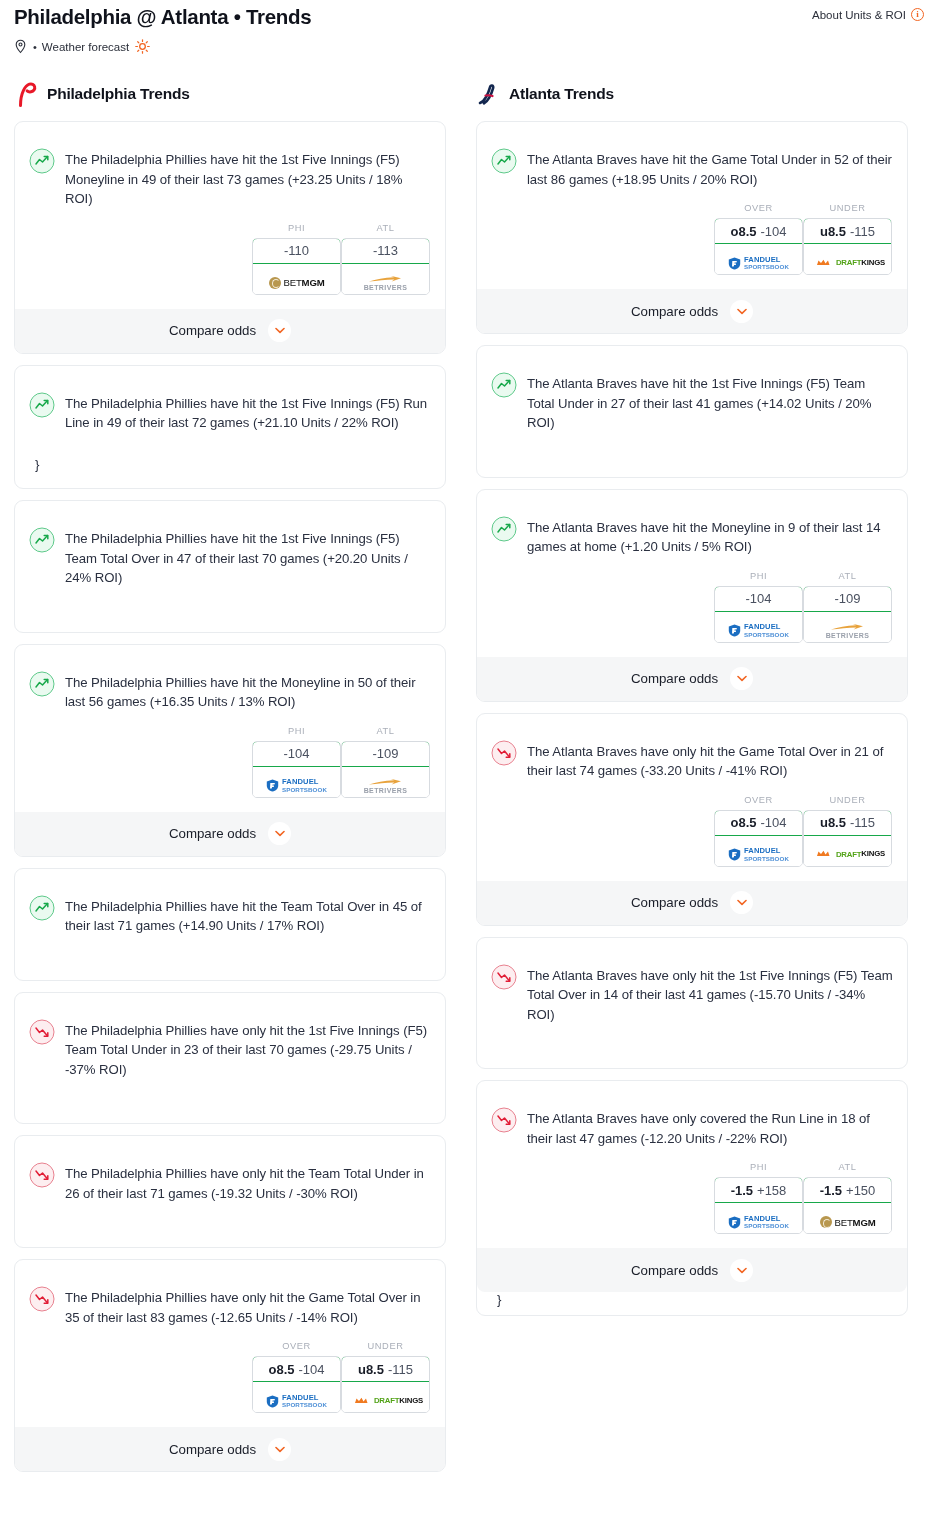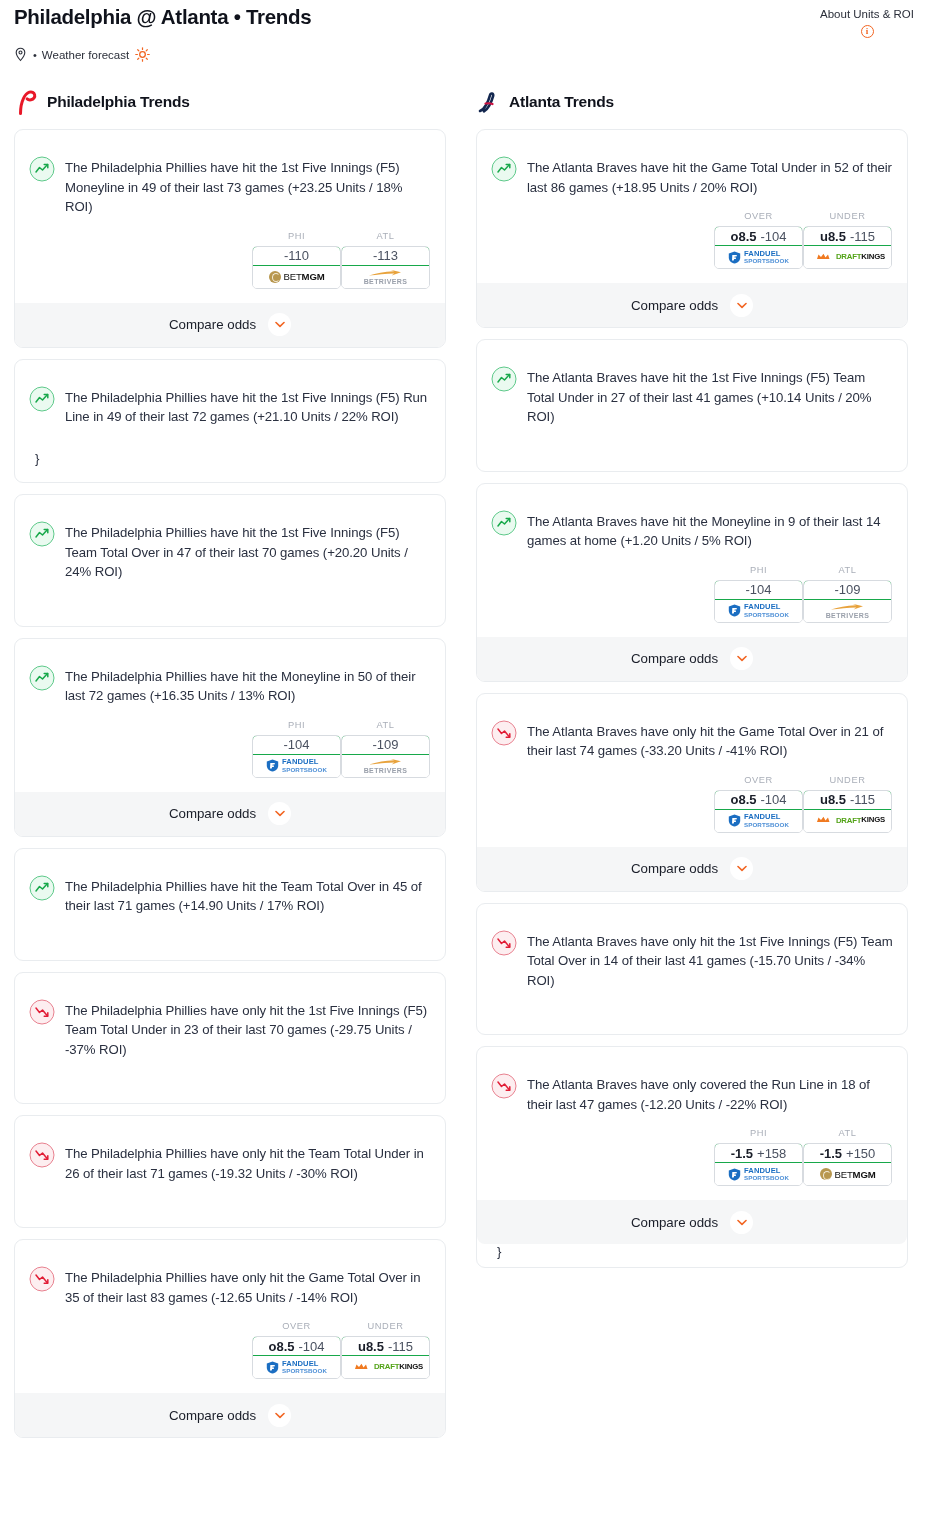--- a/index.html
+++ b/index.html
@@ -8,21 +8,21 @@
     background: #ffffff;
     font-family: "Liberation Sans", sans-serif;
     color: #1a1e29;
     -webkit-font-smoothing: antialiased;
   }
   body { padding: 0 0 10px 0; }
 
   
   .page-header {
     position: relative;
-    padding: 4px 24px 0 14px;
+    padding: 4px 14px 0 14px;
   }
   .title-row {
     display: flex;
     align-items: flex-start;
     justify-content: space-between;
   }
   .page-title {
     font-size: 20.5px;
     font-weight: 700;
     letter-spacing: -0.3px;
@@ -32,21 +32,20 @@
   .about-link {
     display: flex;
     align-items: center;
     gap: 5px;
     font-size: 11.5px;
     font-weight: 400;
     color: #2b2f3a;
     white-space: nowrap;
     margin-top: 4px;
     cursor: pointer;
-    flex-direction: column;
   }
   .info-circle {
     width: 13px; height: 13px;
     border-radius: 50%;
     border: 1.3px solid #f26522;
     color: #f26522;
     font-size: 9px;
     font-weight: 700;
     display: flex; align-items: center; justify-content: center;
     line-height: 1;
@@ -145,22 +144,22 @@
     overflow: hidden;
     background: #fff;
     cursor: pointer;
   }
   .odds-value {
     border-bottom: 1px solid #17a84a;
     border-top: 1px solid #17a84a;
     border-left: 1px solid #17a84a;
     border-right: 1px solid #17a84a;
     border-radius: 5px 5px 0 0;
-    margin: -1px -1px 0 -1px;
-    height: 20px;
+    margin: -1px -1px 8px -1px;
+    height: 26px;
     display: flex;
     align-items: center;
     justify-content: center;
     gap: 4px;
     font-size: 13px;
     color: #3c4250;
     background: #fff;
   }
   .odds-value .line { font-weight: 700; color: #1a1e29; }
   .odds-value .price { color: #4a5160; }
@@ -345,21 +344,21 @@
         </div>
         <div class="card-pad-tall"></div>
       </div>
       <div class="trend-card">
         <div class="trend-top">
   <svg class="trend-icon" viewBox="0 0 26 26">
     <circle cx="13" cy="13" r="12" fill="#eafaf0" stroke="#5ec98a" stroke-width="1"></circle>
     <polyline points="7,16 10.5,11.5 13.5,14 18.5,8.5" fill="none" stroke="#17a84a" stroke-width="1.5" stroke-linecap="round" stroke-linejoin="round"></polyline>
     <polyline points="15.2,8.5 18.8,8.5 18.8,11.8" fill="none" stroke="#17a84a" stroke-width="1.5" stroke-linecap="round" stroke-linejoin="round"></polyline>
   </svg>
-<div class="trend-text">The Philadelphia Phillies have hit the Moneyline in 50 of their last 72 games (+16.35 Units / 13% ROI)</div>
+<div class="trend-text">The Philadelphia Phillies have hit the Moneyline in 50 of their last 56 games (+16.35 Units / 13% ROI)</div>
         </div>
         <div class="odds-wrap">
           <div class="odds-col">
             <div class="odds-label">PHI</div>
             <div class="odds-box">
               <div class="odds-value">
                 <span class="price">-104</span>
               </div>
               <div class="odds-book">
                 <div class="book-logo" title="FanDuel Sportsbook">
@@ -571,21 +570,21 @@
           </span>
         </div>
       </div>
       <div class="trend-card">
         <div class="trend-top">
   <svg class="trend-icon" viewBox="0 0 26 26">
     <circle cx="13" cy="13" r="12" fill="#eafaf0" stroke="#5ec98a" stroke-width="1"></circle>
     <polyline points="7,16 10.5,11.5 13.5,14 18.5,8.5" fill="none" stroke="#17a84a" stroke-width="1.5" stroke-linecap="round" stroke-linejoin="round"></polyline>
     <polyline points="15.2,8.5 18.8,8.5 18.8,11.8" fill="none" stroke="#17a84a" stroke-width="1.5" stroke-linecap="round" stroke-linejoin="round"></polyline>
   </svg>
-<div class="trend-text">The Atlanta Braves have hit the 1st Five Innings (F5) Team Total Under in 27 of their last 41 games (+10.14 Units / 20% ROI)</div>
+<div class="trend-text">The Atlanta Braves have hit the 1st Five Innings (F5) Team Total Under in 27 of their last 41 games (+14.02 Units / 20% ROI)</div>
         </div>
         <div class="card-pad-tall"></div>
       </div>
       <div class="trend-card">
         <div class="trend-top">
   <svg class="trend-icon" viewBox="0 0 26 26">
     <circle cx="13" cy="13" r="12" fill="#eafaf0" stroke="#5ec98a" stroke-width="1"></circle>
     <polyline points="7,16 10.5,11.5 13.5,14 18.5,8.5" fill="none" stroke="#17a84a" stroke-width="1.5" stroke-linecap="round" stroke-linejoin="round"></polyline>
     <polyline points="15.2,8.5 18.8,8.5 18.8,11.8" fill="none" stroke="#17a84a" stroke-width="1.5" stroke-linecap="round" stroke-linejoin="round"></polyline>
   </svg>

